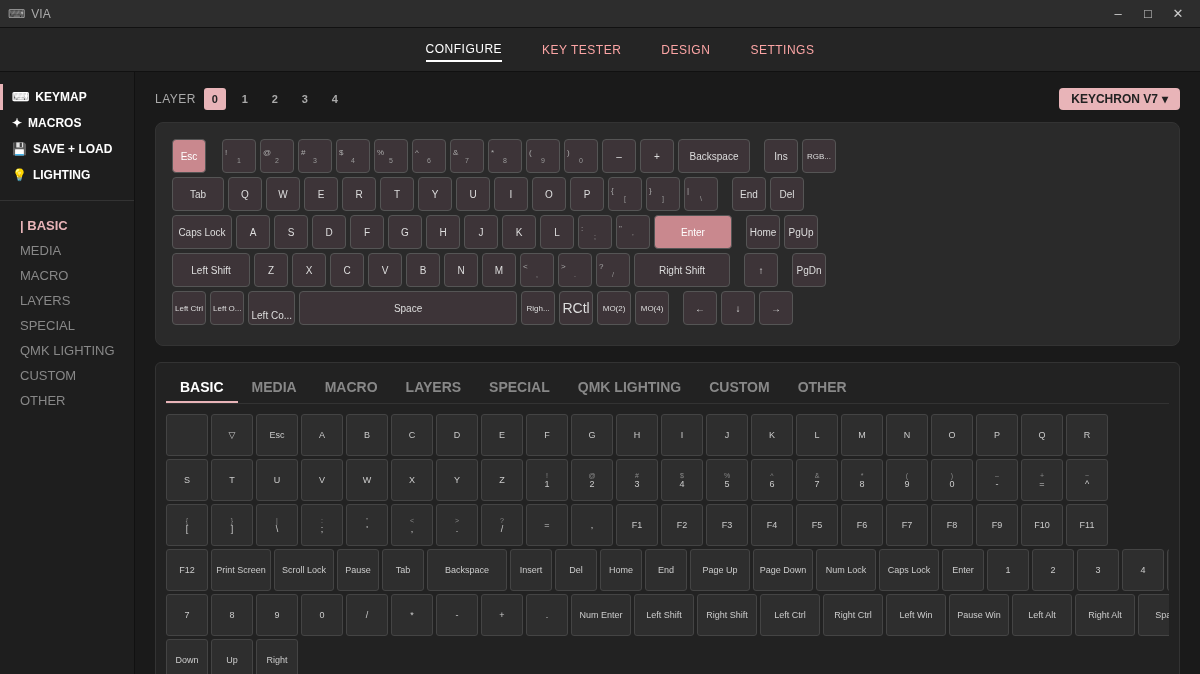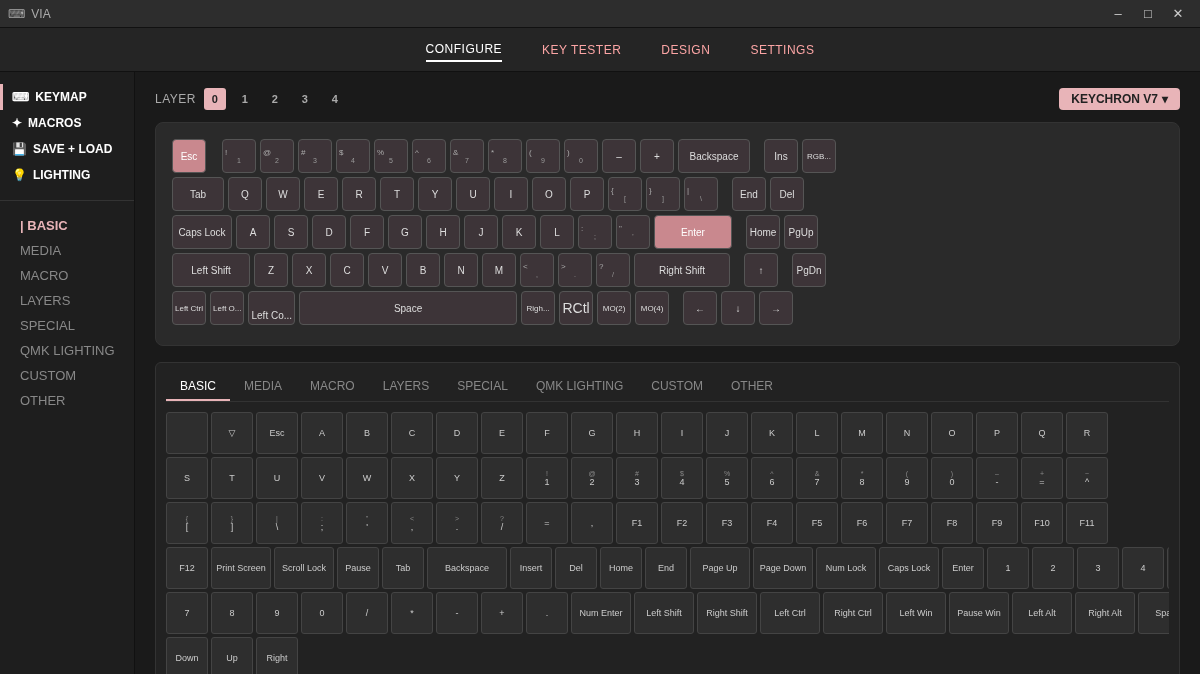--- a/index.html
+++ b/index.html
@@ -216,24 +216,25 @@
 
     #key-selector-header {
       display: flex;
       gap: 0;
       margin-bottom: 10px;
       border-bottom: 1px solid #333;
     }
 
     .ks-tab {
       padding: 6px 14px;
-      font-size: 12px;
+      font-size: 14px;
       color: #888;
       cursor: pointer;
       border-bottom: 2px solid transparent;
+      font-weight: bold;
     }
     .ks-tab.active {
       color: #fff;
       border-bottom: 2px solid #e8b4b8;
     }
 
     #key-grid-container {
       overflow-x: auto;
     }
 

